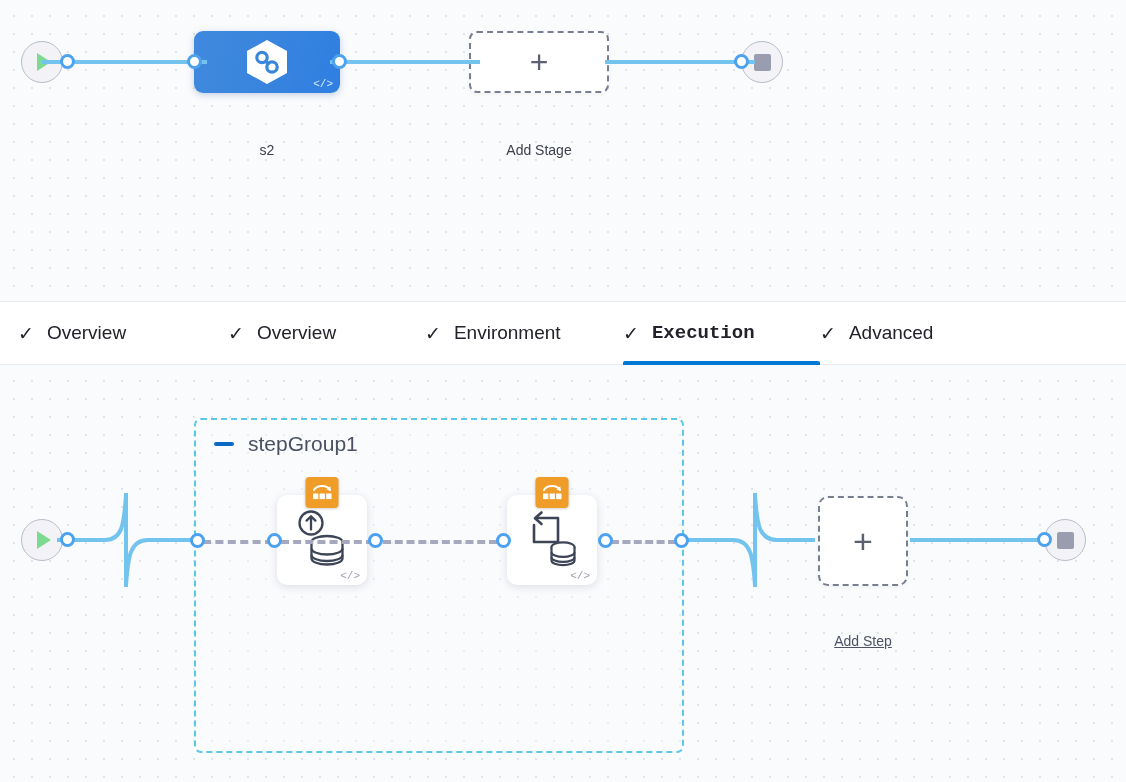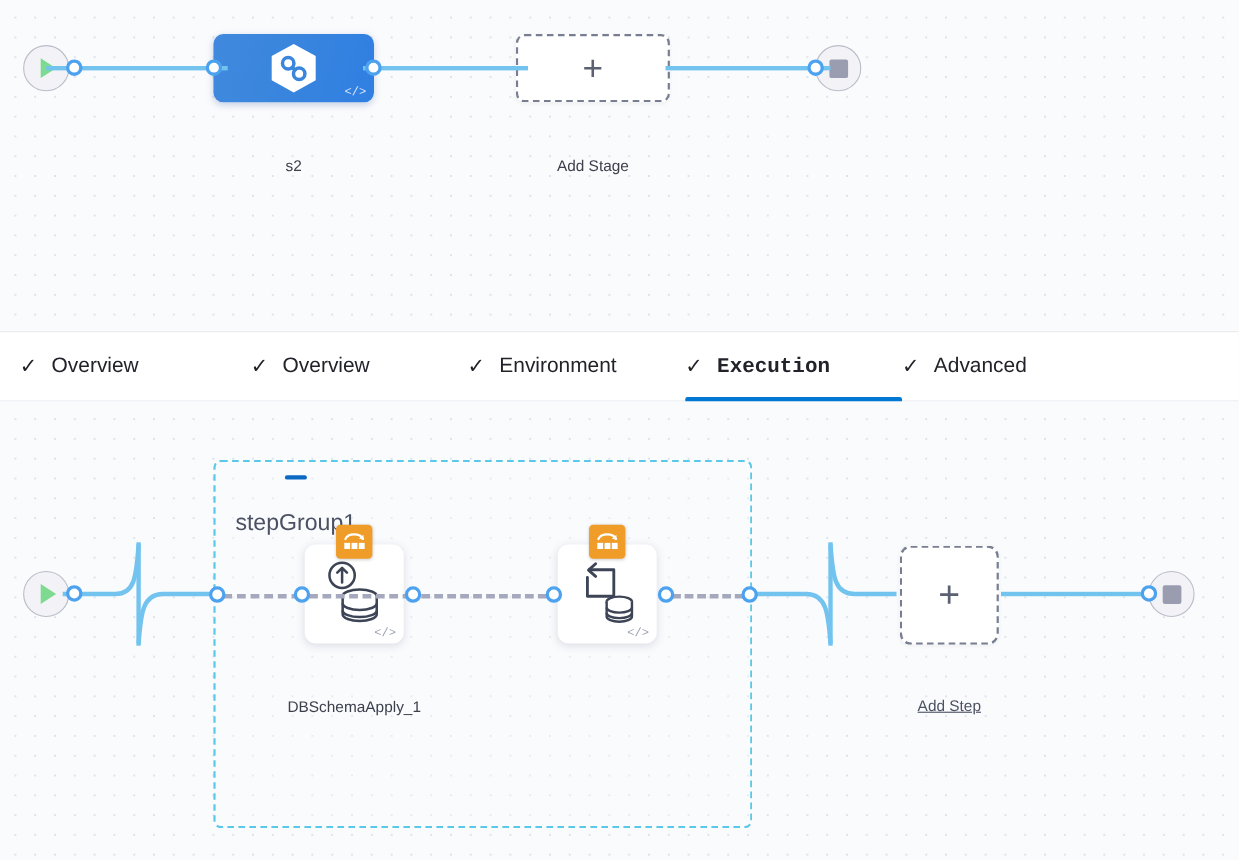--- a/index.html
+++ b/index.html
@@ -143,21 +143,21 @@
 
   
   .step-group {
     position: absolute;
     border: 2px dashed #5ac8e8;
     border-radius: 7px;
     background: rgba(250,251,253,.35);
   }
   .sg-header {
     position: absolute; top: 12px; left: 18px;
-    display: flex; align-items: center; gap: 28px; flex-direction: column;
+    display: flex; align-items: center; gap: 14px;
   }
   .sg-collapse {
     width: 20px; height: 4px; background: #0b69c4; border-radius: 2px;
     cursor: pointer;
   }
   .sg-title { color: #4b5163; font-size: 21px; }
 
   svg.conn { position: absolute; overflow: visible; z-index: 2; }
 </style>
 </head>
@@ -292,21 +292,20 @@
           </g>
           <g stroke="#3d4456" stroke-width="2.3" fill="#ffffff">
             <ellipse cx="33" cy="33" rx="15.5" ry="6"></ellipse>
             <path d="M17.5 33 V49.5 C17.5 52.8 24.5 55.5 33 55.5 C41.5 55.5 48.5 52.8 48.5 49.5 V33"></path>
             <path d="M17.5 39.5 C17.5 42.8 24.5 45.5 33 45.5 C41.5 45.5 48.5 42.8 48.5 39.5" fill="none"></path>
             <path d="M17.5 46 C17.5 49.3 24.5 52 33 52 C41.5 52 48.5 49.3 48.5 46" fill="none"></path>
           </g>
         </svg>
         <span class="code-badge">&lt;/&gt;</span>
       </div>
-      <div class="node-label wrap" style="left:-37px; top:99px; width:164px;">DBSchemaApply_1</div>
     </div>
 
     <div class="node" style="left:507px; top:130px;">
       <div class="step-node">
         <div class="orange-badge">
           <svg width="23" height="21" viewBox="0 0 23 21">
             <path d="M3.5 8 C6 2.5 17 2.5 19.5 8" stroke="#ffffff" stroke-width="2" fill="none" stroke-linecap="round"></path>
             <path d="M19.8 4.2 L20.2 8.8 L15.8 7.6 Z" fill="#ffffff"></path>
             <rect x="2.5" y="11.5" width="5.3" height="5.6" fill="#ffffff"></rect>
             <rect x="9.1" y="11.5" width="5.3" height="5.6" fill="#ffffff"></rect>

